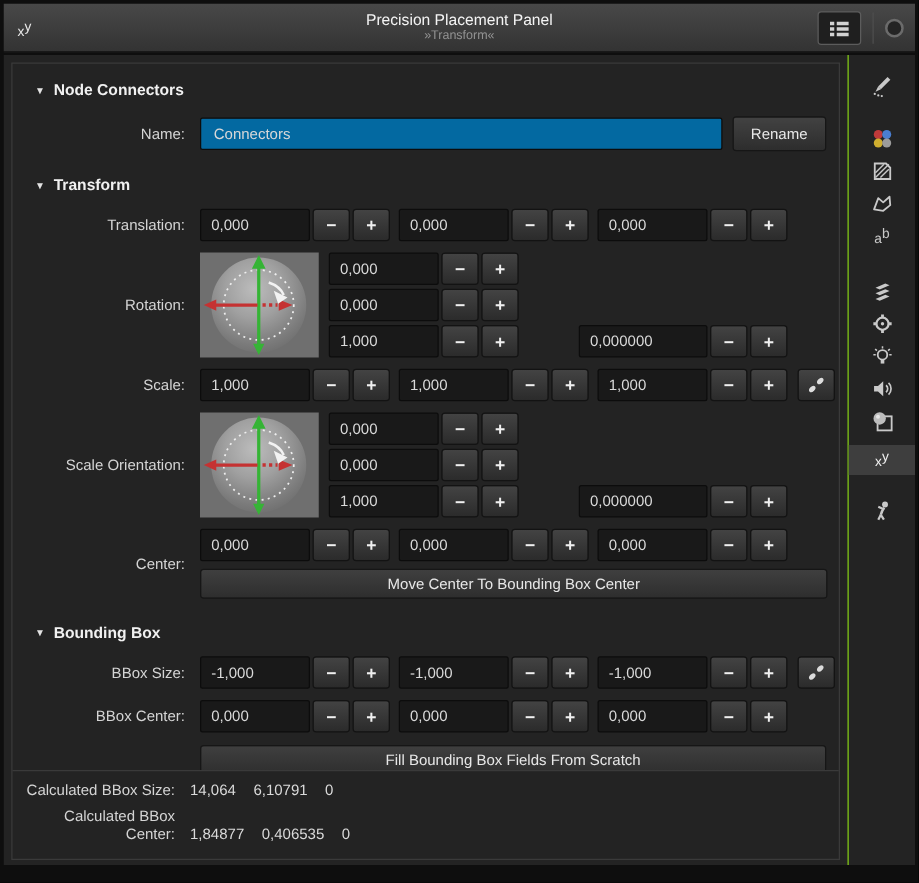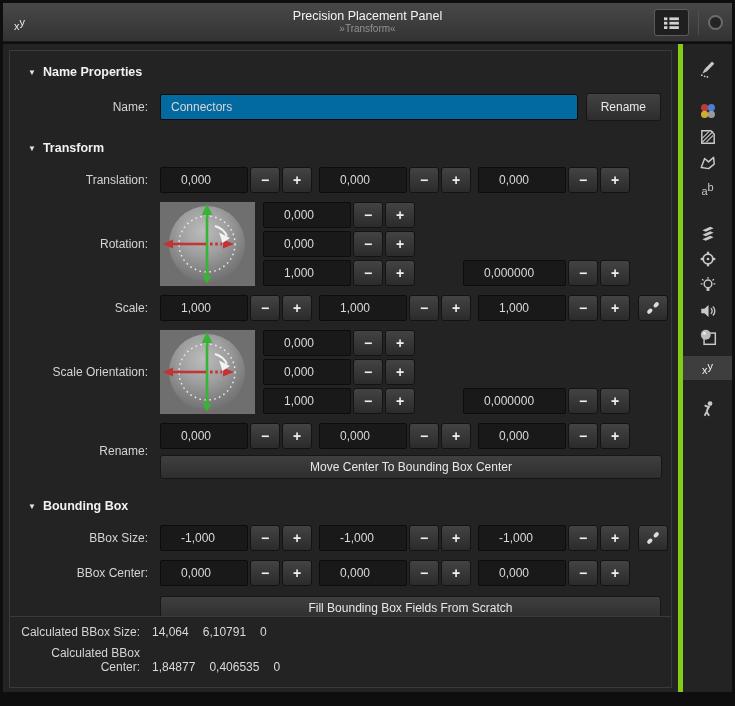--- a/index.html
+++ b/index.html
@@ -37,21 +37,21 @@
 
   .row { display:flex; align-items:center; margin-bottom:9px; }
   .row-label { width:142px; text-align:right; padding-right:12px; color:#d4d4d4; font-size:12px; flex-shrink:0; }
   .triple { display:flex; gap:7px; }
 
   
   .spin { display:flex; height:26px; width:152px; flex-shrink:0; }
   .spin.wide { width:167px; }
   .spin.angle-gap { margin-left:48px; }
   .spin-field { flex:1; min-width:0; background:#191919; border:1px solid #0c0c0c; border-radius:2px;
-    color:#dadada; font-size:12px; display:flex; align-items:center; padding-left:20px; }
+    color:#dadada; font-size:12px; display:flex; align-items:center; padding-left:8px; }
   .spin-btn { width:30px; margin-left:2px; background:linear-gradient(#434343,#2b2b2b);
     border:1px solid #131313; border-radius:3px; color:#f0f0f0; display:flex; align-items:center;
     justify-content:center; font-size:14px; font-weight:bold; cursor:pointer; flex-shrink:0; }
 
   .text-input { flex:1; height:26px; background:#0369a1; border:1px solid #0c0c0c; border-radius:2px;
     color:#d8d8d8; font-size:12px; display:flex; align-items:center; padding-left:10px; margin-right:8px; }
   .btn { height:28px; padding:0 14px; background:linear-gradient(#424242,#2d2d2d); border:1px solid #161616;
     border-radius:3px; color:#e9e9e9; font-size:12px; display:flex; align-items:center; justify-content:center; cursor:pointer; }
   .wide-btn { width:502px; height:24px; background:linear-gradient(#3f3f3f,#2e2e2e); border:1px solid #161616;
     border-radius:3px; color:#e7e7e7; font-size:12px; display:flex; align-items:center; justify-content:center; cursor:pointer; }
@@ -61,21 +61,21 @@
   .sphere-box { width:95px; height:84px; background:#6f6f6f; margin-right:8px; flex-shrink:0; cursor:pointer; }
   .spin-col { display:flex; flex-direction:column; gap:3px; }
   .spin-row-last { display:flex; }
   .center-col { display:flex; flex-direction:column; gap:6px; }
 
   .calc-row { display:flex; align-items:flex-end; margin-bottom:7px; font-size:12px; }
   .calc-label { width:142px; text-align:right; padding-right:12px; color:#d4d4d4; flex-shrink:0; }
   .calc-vals { display:flex; gap:14px; color:#dadada; }
 
   
-  .sidebar { width:54px; border-left:5px solid #84cc16; background:#232323; display:flex;
+  .sidebar { width:54px; border-left:1px solid #84cc16; background:#232323; display:flex;
     flex-direction:column; padding-top:12px; flex-shrink:0; }
   .sb-item { height:26px; display:flex; align-items:center; justify-content:center; color:#c9c9c9; cursor:pointer; }
   .sb-item.selected { background:#3e3e3e; height:24px; color:#f0f0f0; }
   .sb-gap16 { height:16px; } .sb-gap18 { height:18px; } .sb-gap6 { height:6px; }
   .sb-text { font-size:11px; color:#c9c9c9; }
   .sb-text .sup { vertical-align:4px; }
   .sb-item.selected .sb-text { color:#f0f0f0; }
 </style>
 </head>
 <body>
@@ -117,21 +117,21 @@
     </div>
   </div>
 
   <div class="main">
     <div class="content">
       <div class="frame">
         <div class="sections">
 
           <div class="sec-head">
             <span class="tri">▼</span>
-            <span>Name Properties</span>
+            <span>Node Connectors</span>
           </div>
           <div class="row" style="margin-bottom:18px">
             <div class="row-label">Name:</div>
             <div class="text-input">Connectors</div>
             <div class="btn">Rename</div>
           </div>
 
           <div class="sec-head mt">
             <span class="tri">▼</span>
             <span>Transform</span>
@@ -267,21 +267,21 @@
                 <div class="spin wide angle-gap">
     <div class="spin-field">0,000000</div>
     <div class="spin-btn">−</div>
     <div class="spin-btn">+</div>
   </div>
               </div>
             </div>
           </div>
 
           <div class="row" style="margin-bottom:18px">
-            <div class="row-label">Rename:</div>
+            <div class="row-label">Center:</div>
             <div class="center-col">
               <div class="triple">
                 <div class="spin">
     <div class="spin-field">0,000</div>
     <div class="spin-btn">−</div>
     <div class="spin-btn">+</div>
   </div>
                 <div class="spin">
     <div class="spin-field">0,000</div>
     <div class="spin-btn">−</div>

